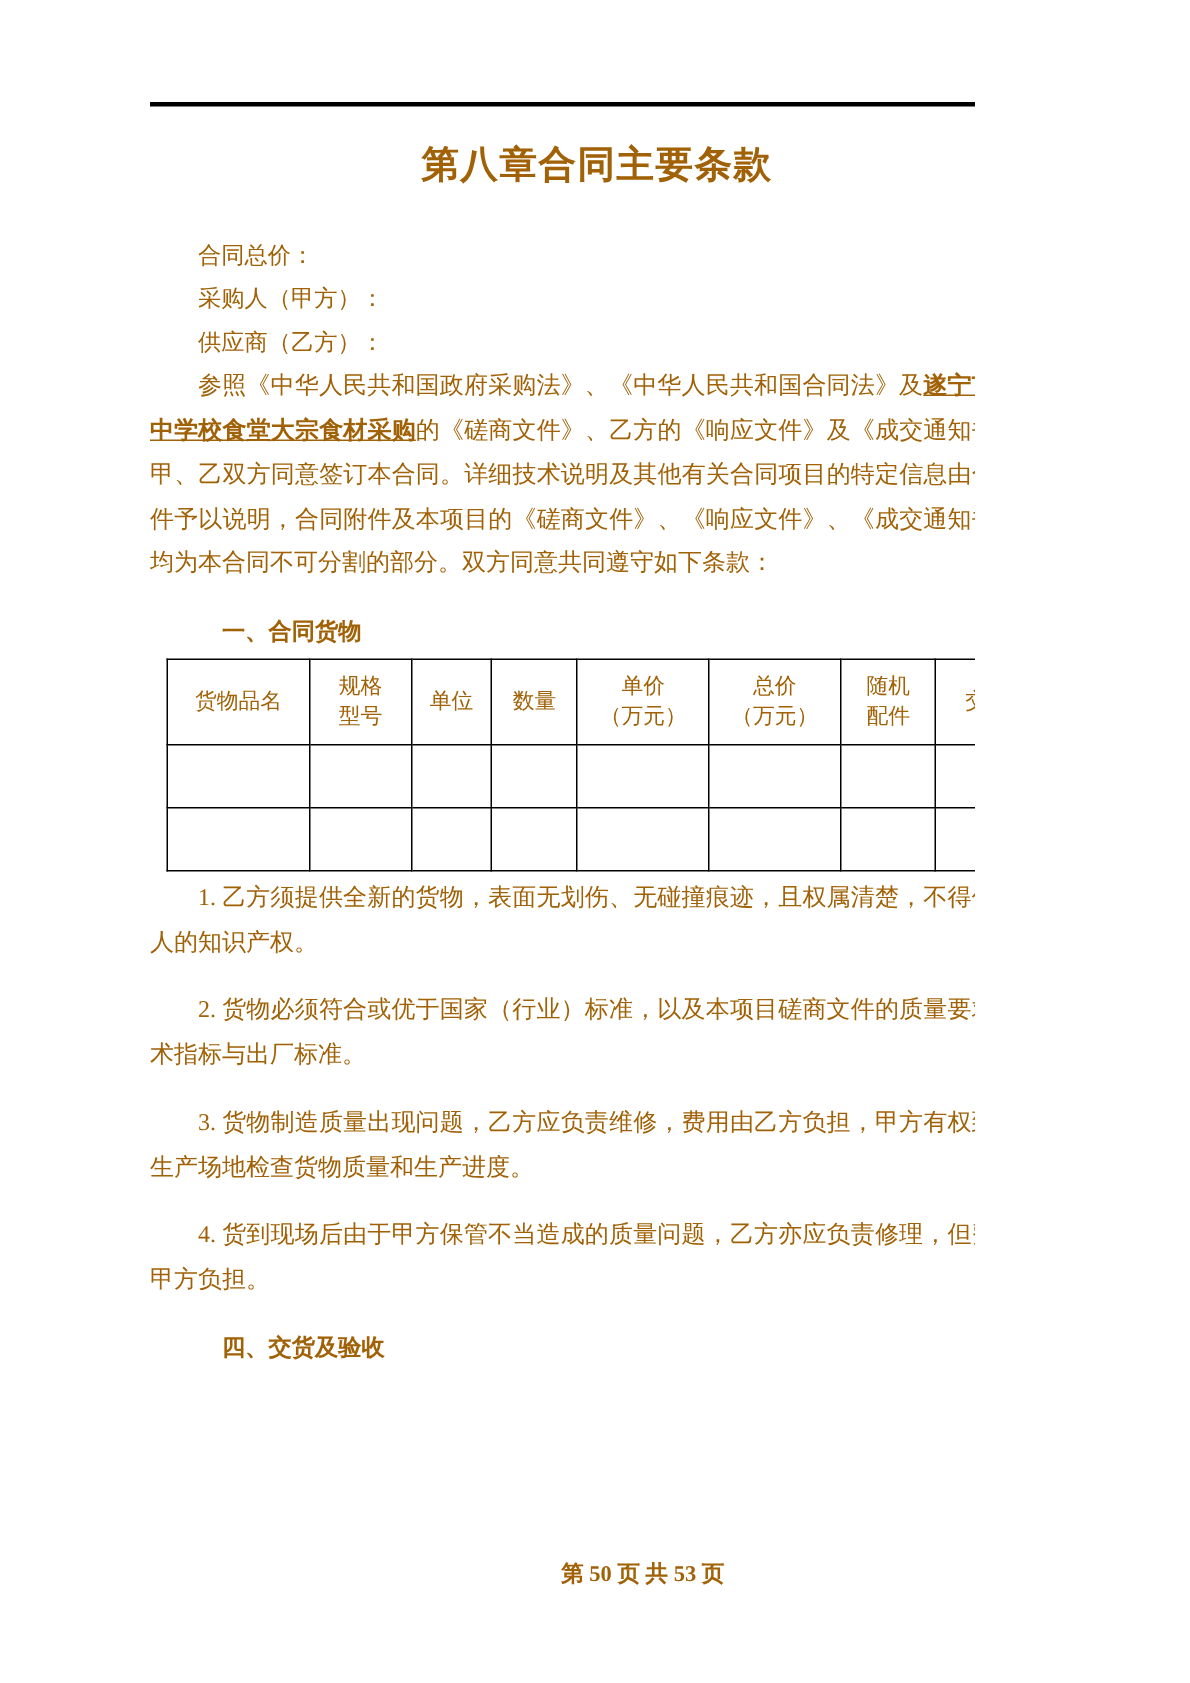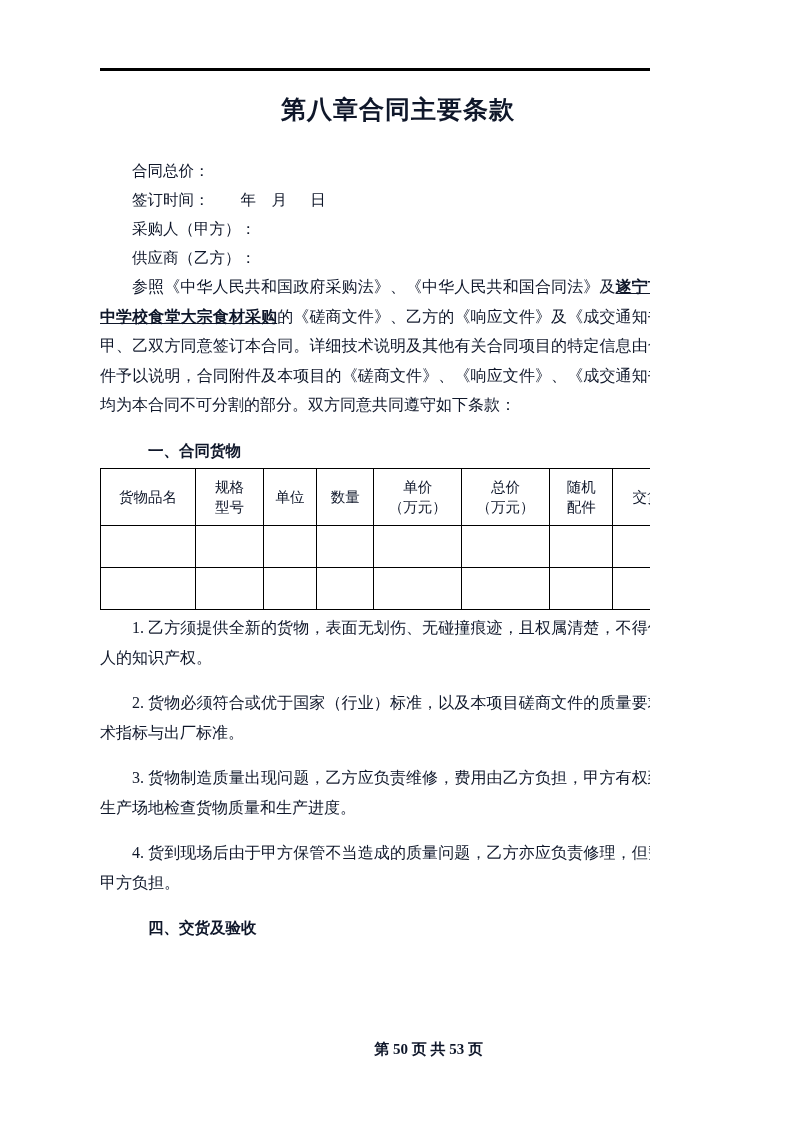--- a/index.html
+++ b/index.html
@@ -6,21 +6,21 @@
     margin: 0;
     padding: 0;
     background: #ffffff;
   }
   .page {
     position: relative;
     width: 650px;
     height: 1122px;
     background: #ffffff;
     font-family: "Liberation Serif", "DejaVu Serif", serif;
-    color: #0f172a;
+    color: #a16207;
     overflow: hidden;
     box-sizing: border-box;
   }
   .content {
     position: absolute;
     left: 100px;
     top: 0;
     width: 596px;
   }
   .top-rule {
@@ -59,21 +59,21 @@
   .section-head {
     font-size: 15.5px;
     font-weight: bold;
     line-height: 29.5px;
     margin-top: 2px;
     margin-left: 48px;
   }
   table.goods {
     border-collapse: collapse;
     width: 596px;
-    margin: 3px 0 3px 0;
+    margin: 3px 0 3px 11px;
     table-layout: fixed;
   }
   table.goods td {
     border: 1px solid #000;
     text-align: center;
     vertical-align: middle;
     font-size: 14.5px;
     line-height: 20px;
     font-family: "Liberation Serif", "DejaVu Serif", serif;
   }
@@ -101,21 +101,20 @@
 
 <div class="page">
   <div class="content">
 
     <div class="top-rule"></div>
 
     <div class="doc-title">第八章合同主要条款</div>
 
     <div class="fields">
       <div class="field-line">合同总价：</div>
-      <div class="field-line">签订时间：        年    月      日</div>
       <div class="field-line">采购人（甲方）：</div>
       <div class="field-line">供应商（乙方）：</div>
     </div>
 
     <p class="para"><span>参照《中华人民共和国政府采购法》、《中华人民共和国合同法》及</span><span class="u-bold">遂宁市第四中学校食堂大宗食材采购</span><span>的《磋商文件》、乙方的《响应文件》及《成交通知书》，甲、乙双方同意签订本合同。详细技术说明及其他有关合同项目的特定信息由合同附件予以说明，合同附件及本项目的《磋商文件》、《响应文件》、《成交通知书》等均为本合同不可分割的部分。双方同意共同遵守如下条款：</span></p>
 
     <div class="section-head">一、合同货物</div>
 
     <table class="goods">
       <tbody>

